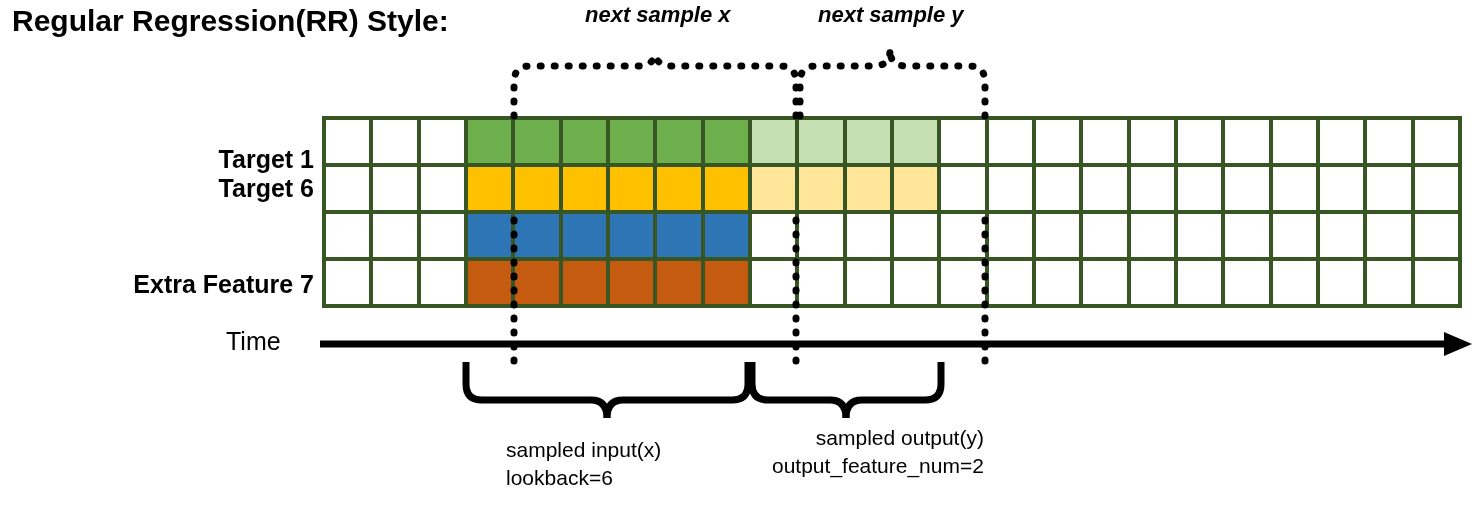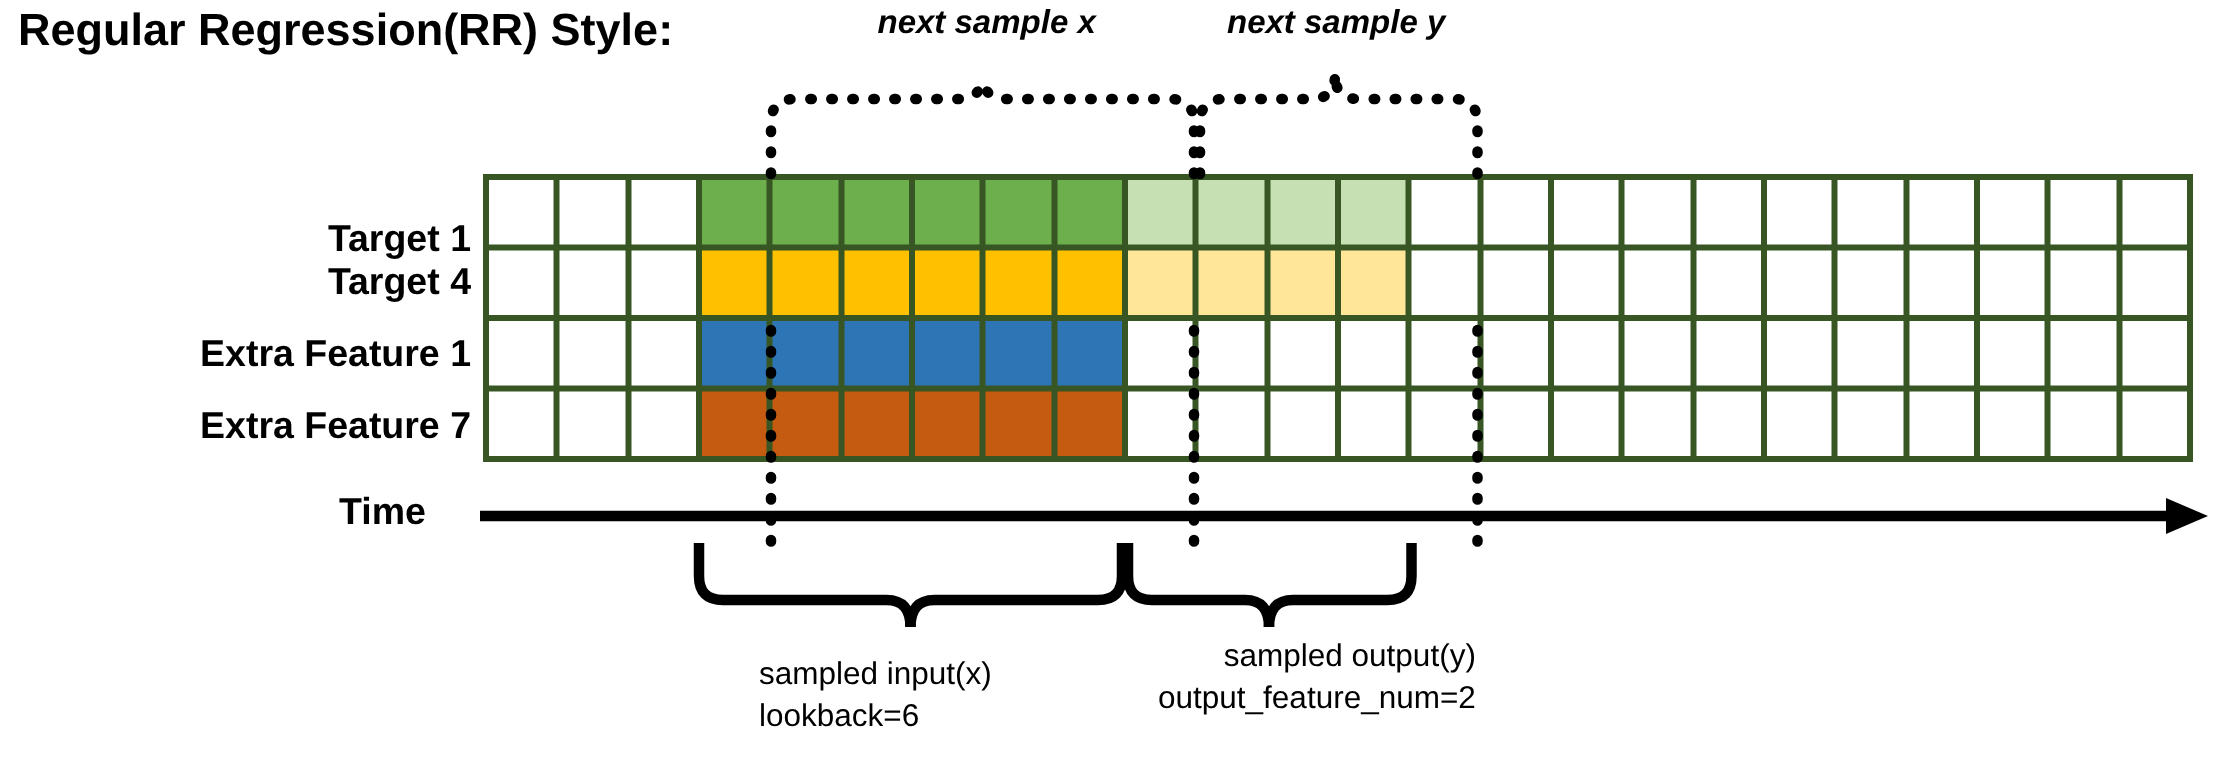--- a/index.html
+++ b/index.html
@@ -38,21 +38,21 @@
     grid-template-rows:repeat(4,1fr);
     gap:4px;
     padding:4px;
     box-sizing:border-box;
   }
   .cell{background:#ffffff;}
 
   
   #time-label{
     position:absolute;left:226px;top:327px;
-    font-size:25px;font-weight:700;color:#000;white-space:nowrap;
+    font-size:25px;font-weight:400;color:#000;white-space:nowrap;
   }
   #time-axis{position:absolute;left:320px;top:330px;width:1152px;height:28px;}
 
   
   .overlay{position:absolute;left:0;top:0;width:1476px;height:516px;pointer-events:none;}
 
   
   .top-label{
     position:absolute;top:2px;
     font-size:22px;font-style:italic;font-weight:600;color:#000;
@@ -72,22 +72,21 @@
   .note div{display:block;}
 </style>
 </head>
 <body>
 
 <div class="stage">
 
   <div id="title">Regular Regression(RR) Style:</div>
 
   <div class="row-label" style="top:128px;margin-top:19px;">Target 1</div>
-  <div class="row-label" style="top:176px;">Target 4</div>
-  <div class="row-label" style="top:224px;">Extra Feature 1</div>
+  <div class="row-label" style="top:176px;">Target 6</div>
   <div class="row-label" style="top:272px;">Extra Feature 7</div>
 
   <div id="grid">
       <div class="cell" style="background: rgb(255, 255, 255);"></div>
       <div class="cell" style="background: rgb(255, 255, 255);"></div>
       <div class="cell" style="background: rgb(255, 255, 255);"></div>
       <div class="cell" style="background: rgb(108, 175, 76);"></div>
       <div class="cell" style="background: rgb(108, 175, 76);"></div>
       <div class="cell" style="background: rgb(108, 175, 76);"></div>
       <div class="cell" style="background: rgb(108, 175, 76);"></div>

